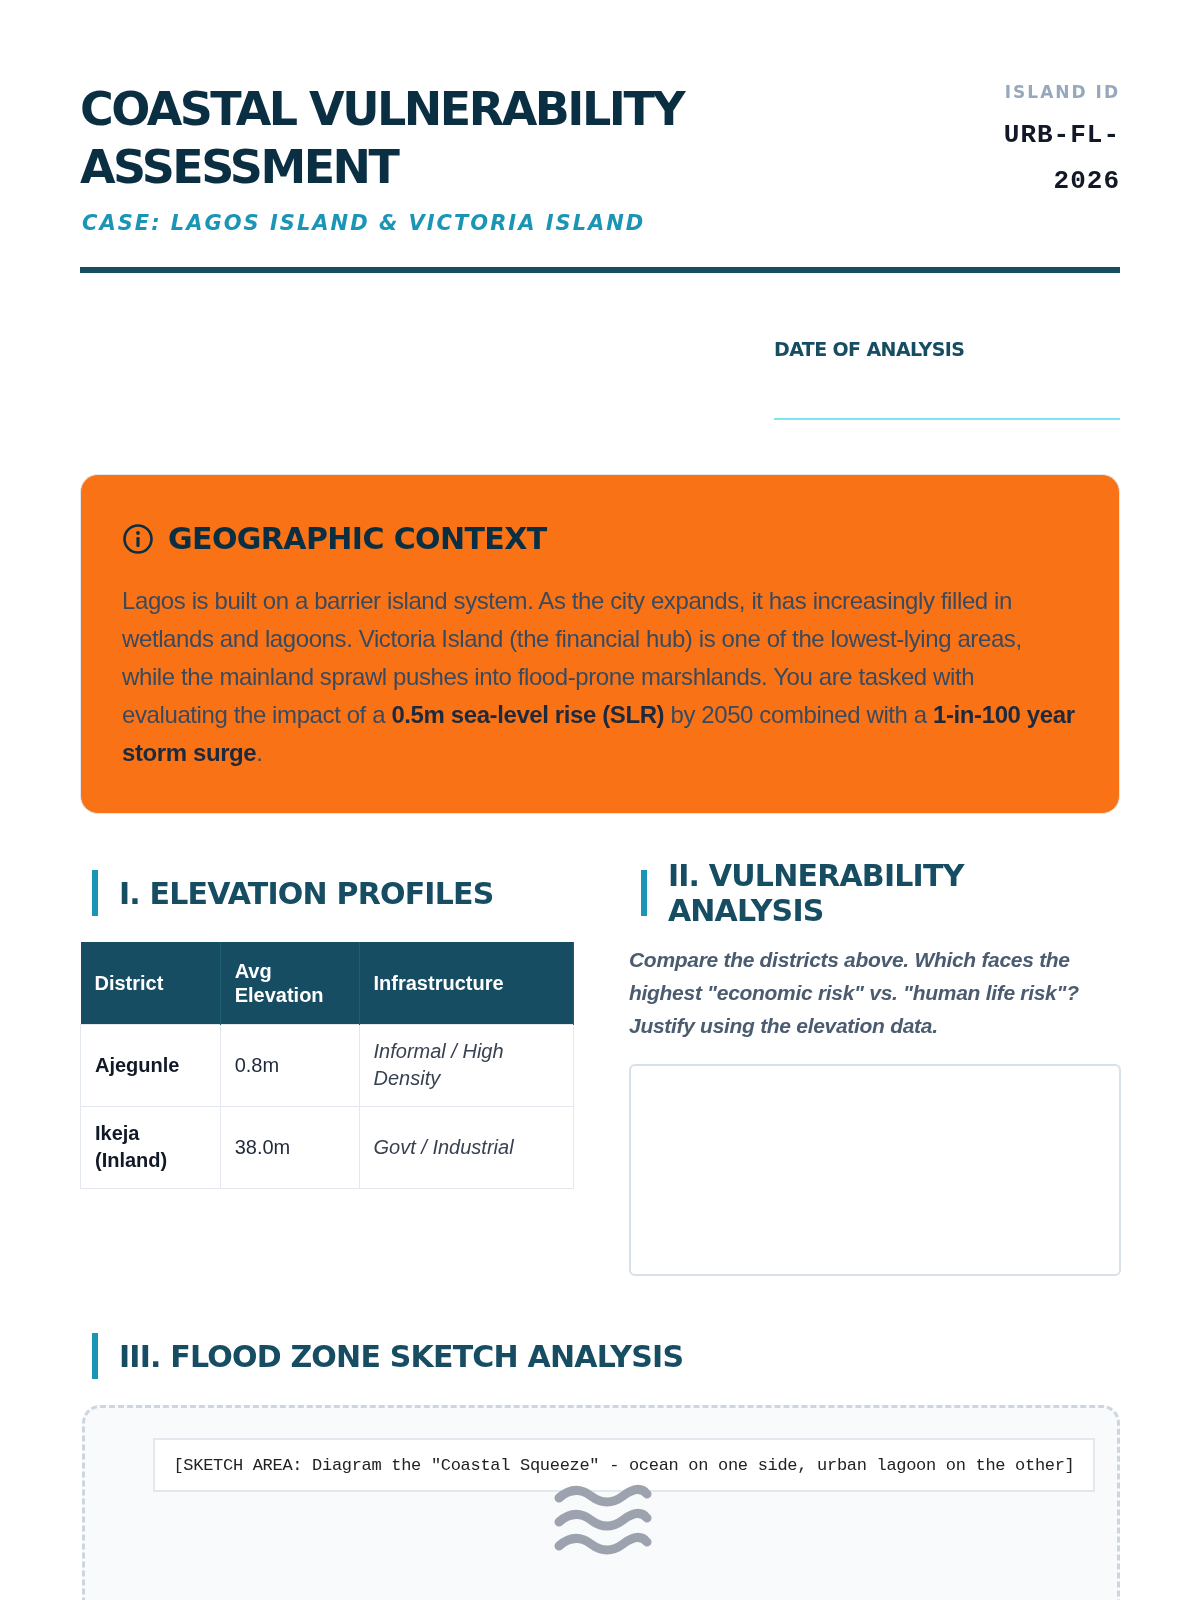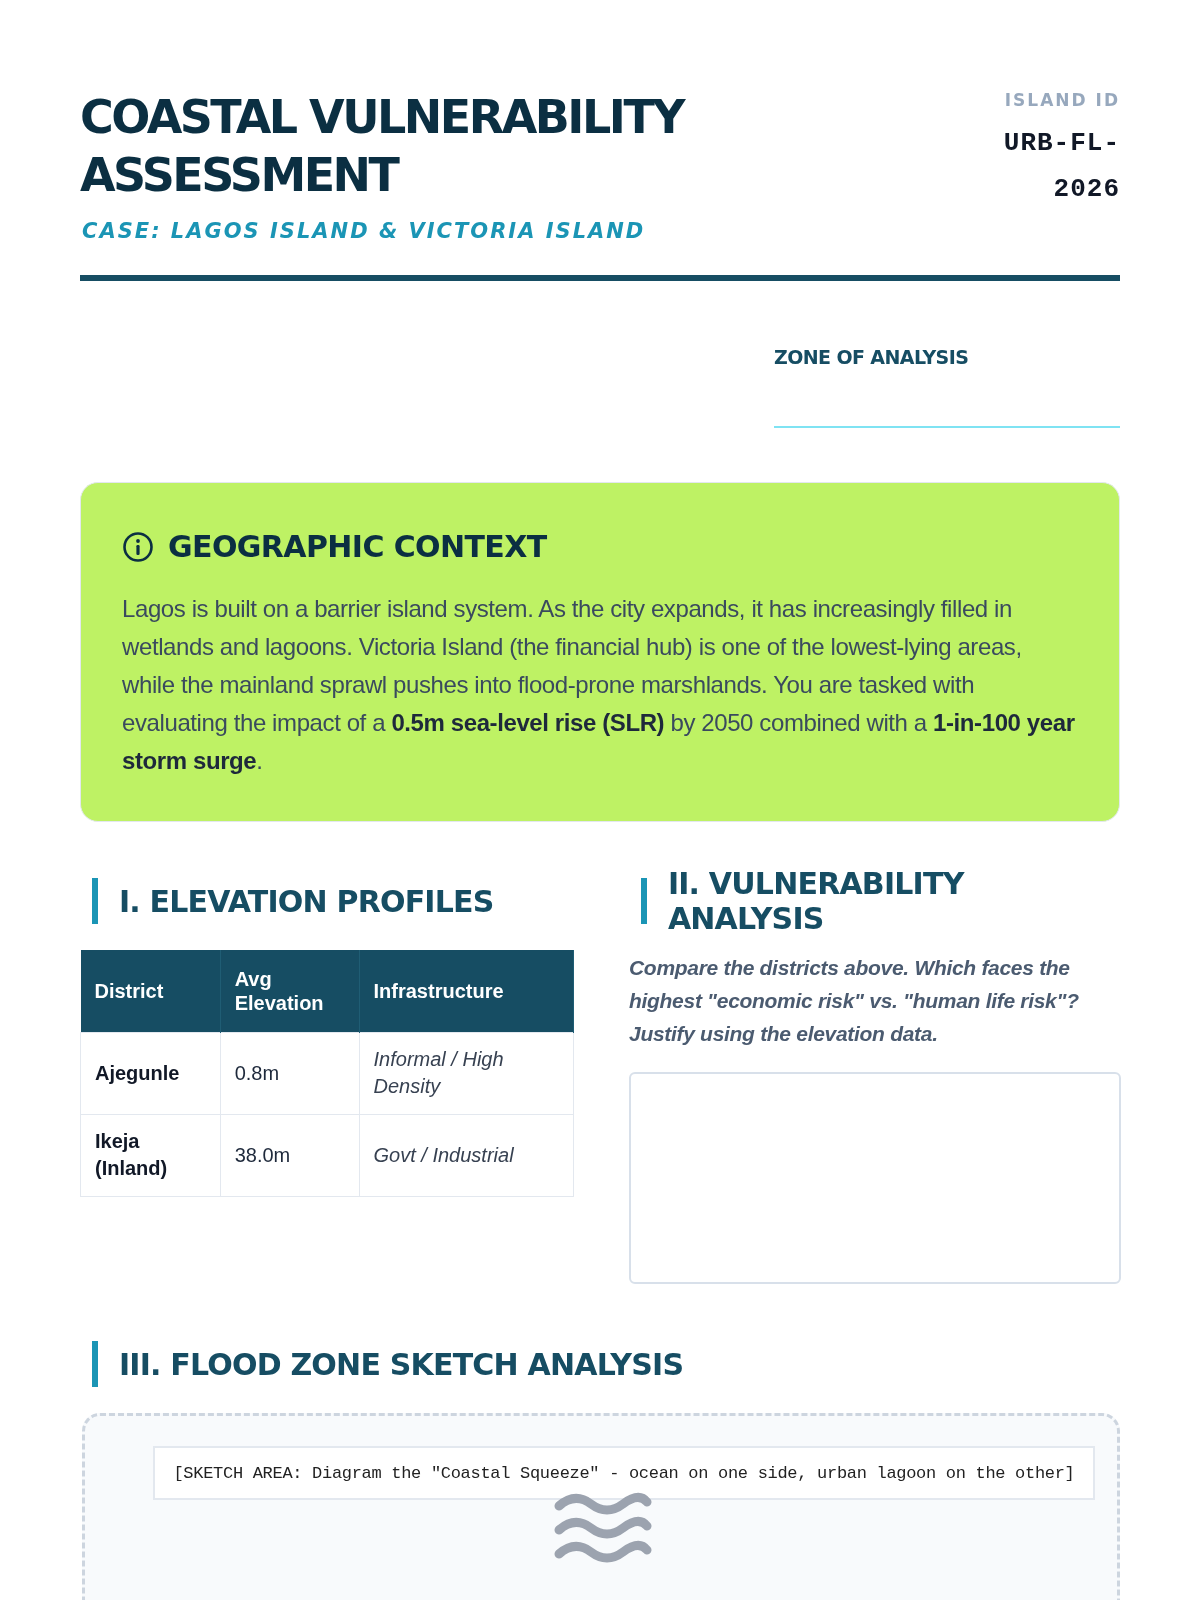--- a/index.html
+++ b/index.html
@@ -1,19 +1,19 @@
 <!DOCTYPE html>
 <html><head>
   <meta charset="utf-8">
   <style>
     * { box-sizing: border-box; margin: 0; padding: 0; }
     html, body { width: 1200px; height: 1600px; background: #ffffff; overflow: hidden; }
     body { font-family: "Liberation Sans", "DejaVu Sans", sans-serif; color: #1e293b; position: relative; }
 
-    .page { position: absolute; left: 80px; top: 8px; width: 1040px; }
+    .page { position: absolute; left: 80px; top: 0; width: 1040px; }
 
     
     .header { position: relative; height: 275px; }
     .title {
       position: absolute; left: 0; top: 80px;
       font-family: "DejaVu Sans", sans-serif; font-weight: 900;
       font-size: 46px; line-height: 58px; letter-spacing: -2.5px;
       color: #0b2f42; text-transform: uppercase; width: 720px;
     }
     .subtitle {
@@ -40,21 +40,21 @@
       font-family: "DejaVu Sans", sans-serif; font-weight: 700; font-size: 19px;
       color: #164d63; letter-spacing: -0.6px;
     }
     .field-line { position: absolute; top: 80px; left: 0; height: 2px; background: #7fe3f3; }
     .field-1 { left: 0; width: 667px; }
     .field-2 { left: 694px; width: 346px; }
 
     
     .context {
       position: absolute; top: 474px; left: 0; width: 1040px; height: 340px;
-      background: #bef264; border: 1px solid #e3e8ef; border-radius: 18px;
+      background: #f97316; border: 1px solid #e3e8ef; border-radius: 18px;
       padding: 46px 40px 0 41px;
     }
     .context-title { display: flex; align-items: center; gap: 14px; }
     .info-icon { width: 32px; height: 32px; }
     .context-heading {
       font-family: "DejaVu Sans", sans-serif; font-weight: 700; font-size: 30px;
       color: #0b2f42; letter-spacing: -0.6px;
     }
     .context-body {
       margin-top: 26px; font-size: 24px; line-height: 38px; color: #3a4a5e; letter-spacing: -0.4px;
@@ -121,21 +121,21 @@
     <div class="subtitle">CASE: LAGOS ISLAND &amp; VICTORIA ISLAND</div>
     <div class="hazard">
       <div class="hazard-label">ISLAND ID</div>
       <div class="hazard-id">URB-FL-2026</div>
     </div>
     <div class="header-rule"></div>
   </header>
 
   <div class="fields">
     <div class="field field-2">
-      <div class="field-label">ZONE OF ANALYSIS</div>
+      <div class="field-label">DATE OF ANALYSIS</div>
       <div class="field-line" style="width:346px"></div>
     </div>
   </div>
 
   <section class="context">
     <div class="context-title">
       <svg class="info-icon" viewBox="0 0 32 32">
         <circle cx="16" cy="16" r="13.5" fill="none" stroke="#0b2f42" stroke-width="2.6"></circle>
         <circle cx="16" cy="10" r="1.9" fill="#0b2f42"></circle>
         <rect x="14.4" y="14" width="3.2" height="10" rx="1.2" fill="#0b2f42"></rect>

